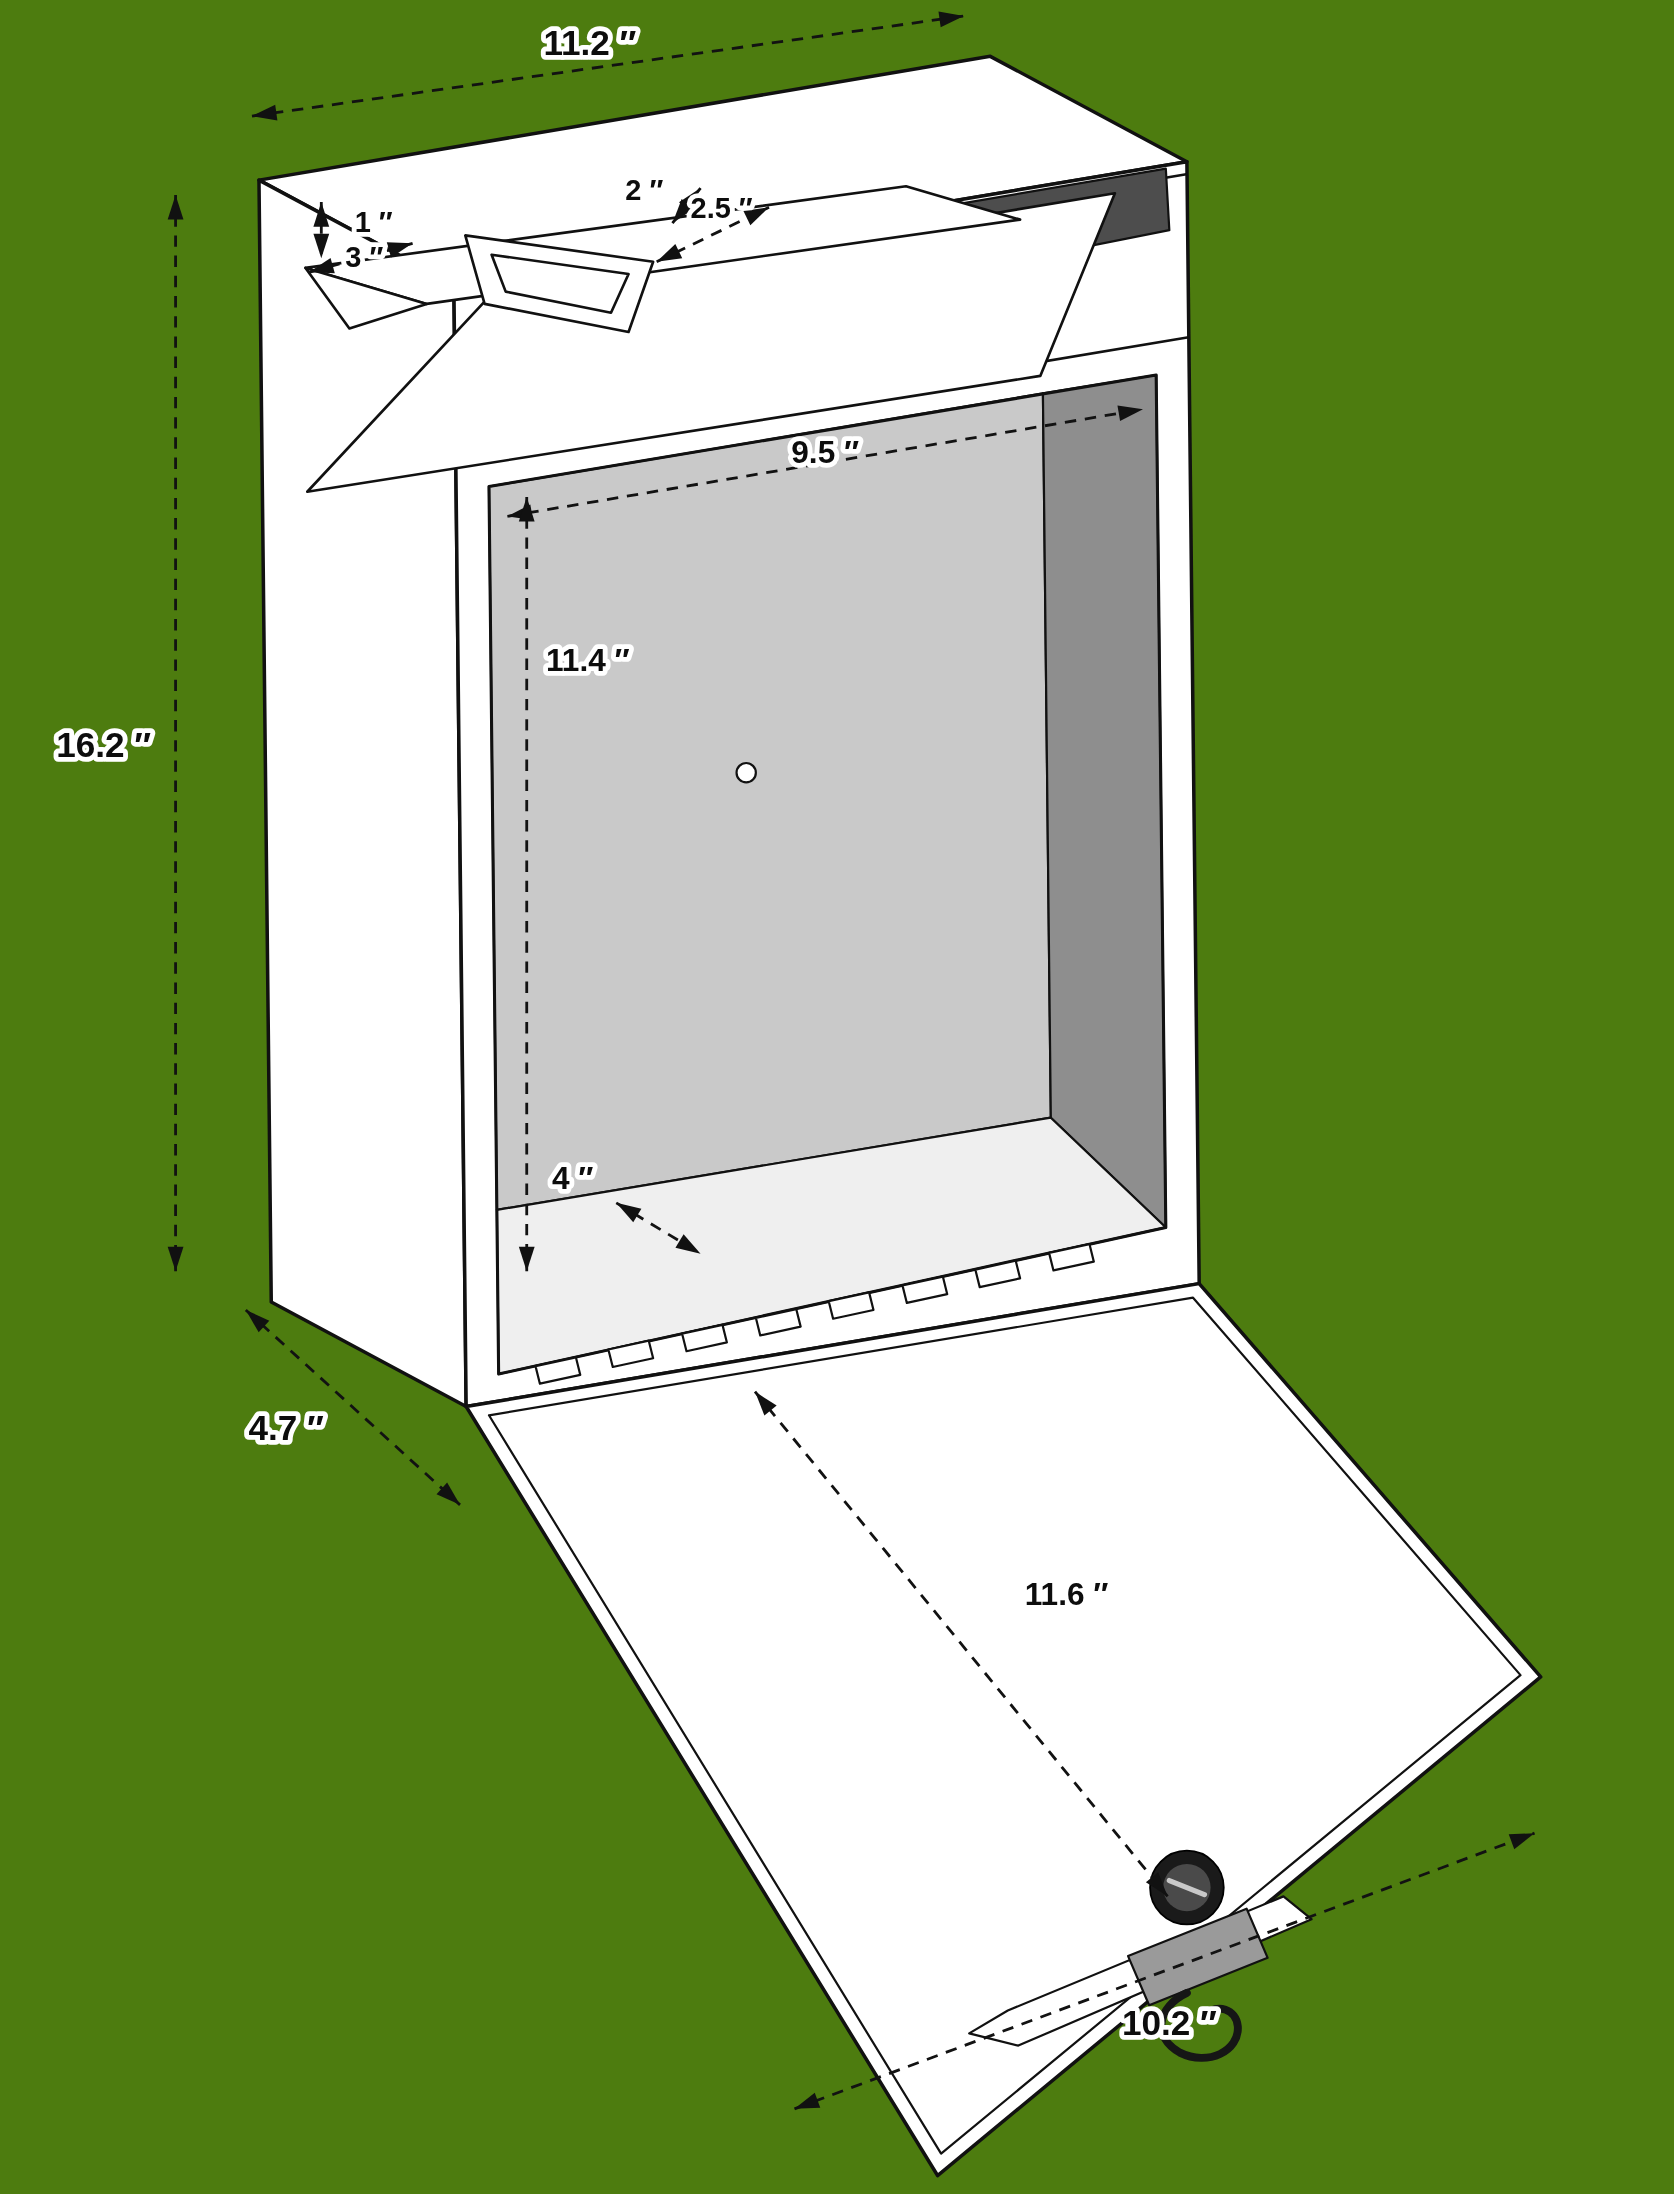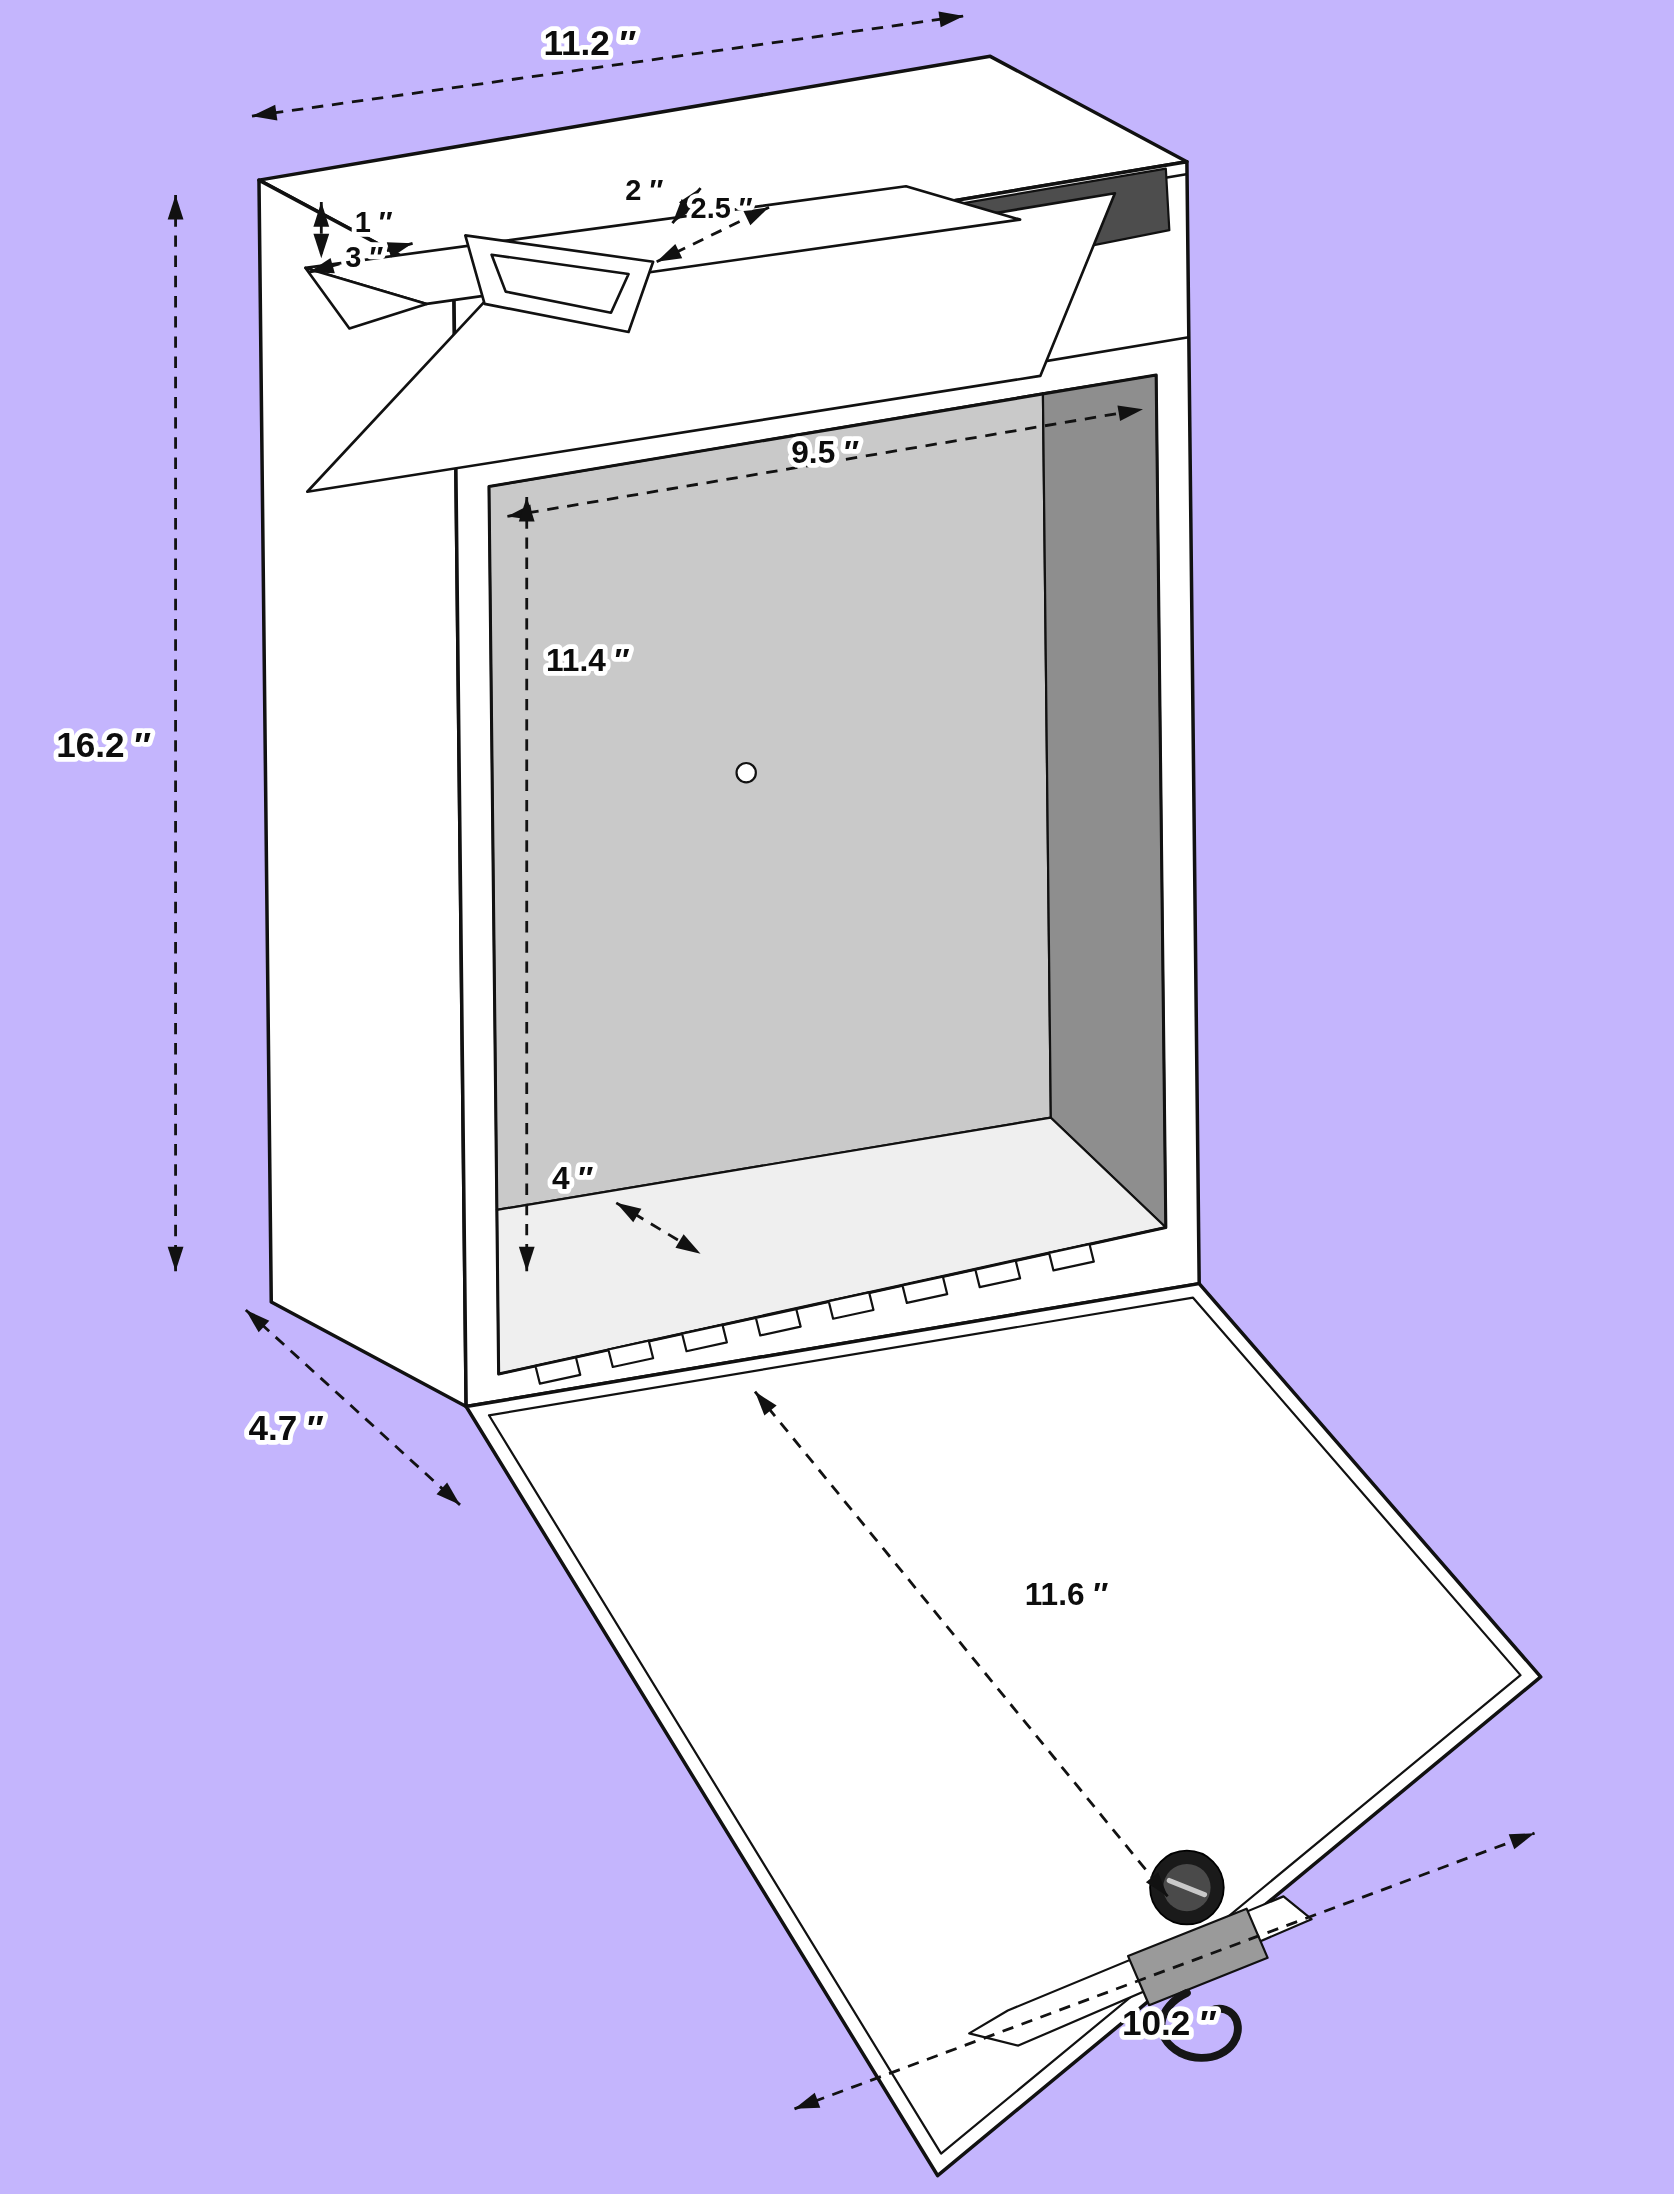--- a/index.html
+++ b/index.html
@@ -1,16 +1,16 @@
 <!DOCTYPE html>
 <html style="font-size:14px"><head>
 <meta charset="utf-8">
 <style>
   html,body{margin:0;padding:0;background:#ffffff}
-  .stage{position:relative;width:1675px;height:2195px;background:#c4b5fd;overflow:hidden;
+  .stage{position:relative;width:1675px;height:2195px;background:#4d7c0f;overflow:hidden;
          font-family:"Liberation Sans", sans-serif}
   svg{position:absolute;left:0;top:0}
   .face{fill:#ffffff;stroke:#111111;stroke-width:4;stroke-linejoin:round}
   .ln{fill:none;stroke:#111111;stroke-width:3;stroke-linejoin:round}
   .thin{fill:#ffffff;stroke:#111111;stroke-width:2.5;stroke-linejoin:round}
   .int{stroke:#111111;stroke-width:2.5;stroke-linejoin:round}
   .frame{fill:none;stroke:#111111;stroke-width:3.5;stroke-linejoin:round}
   .dim{fill:none;stroke:#121212;stroke-width:3.2;stroke-dasharray:13 10;
        marker-start:url(#arr);marker-end:url(#arr)}
   .lbl{font-weight:700;fill:#0d0d0d;stroke:#ffffff;stroke-width:11;paint-order:stroke;

